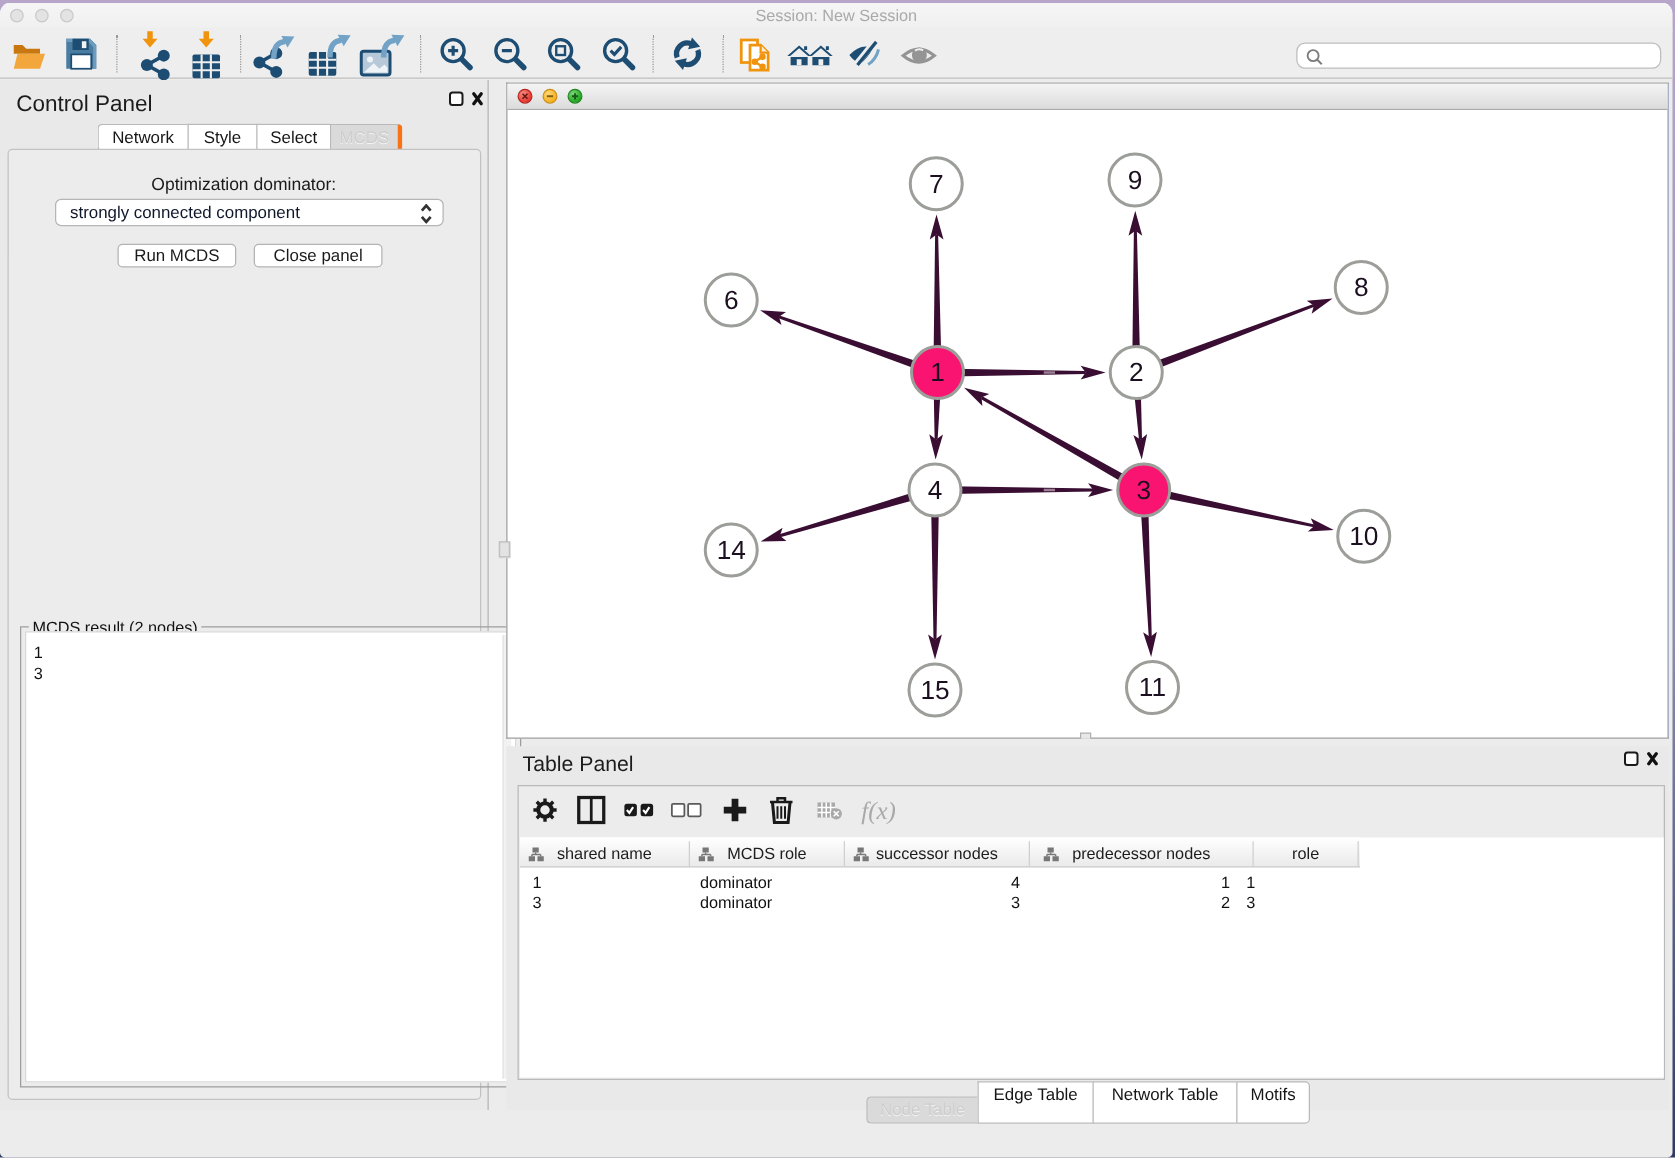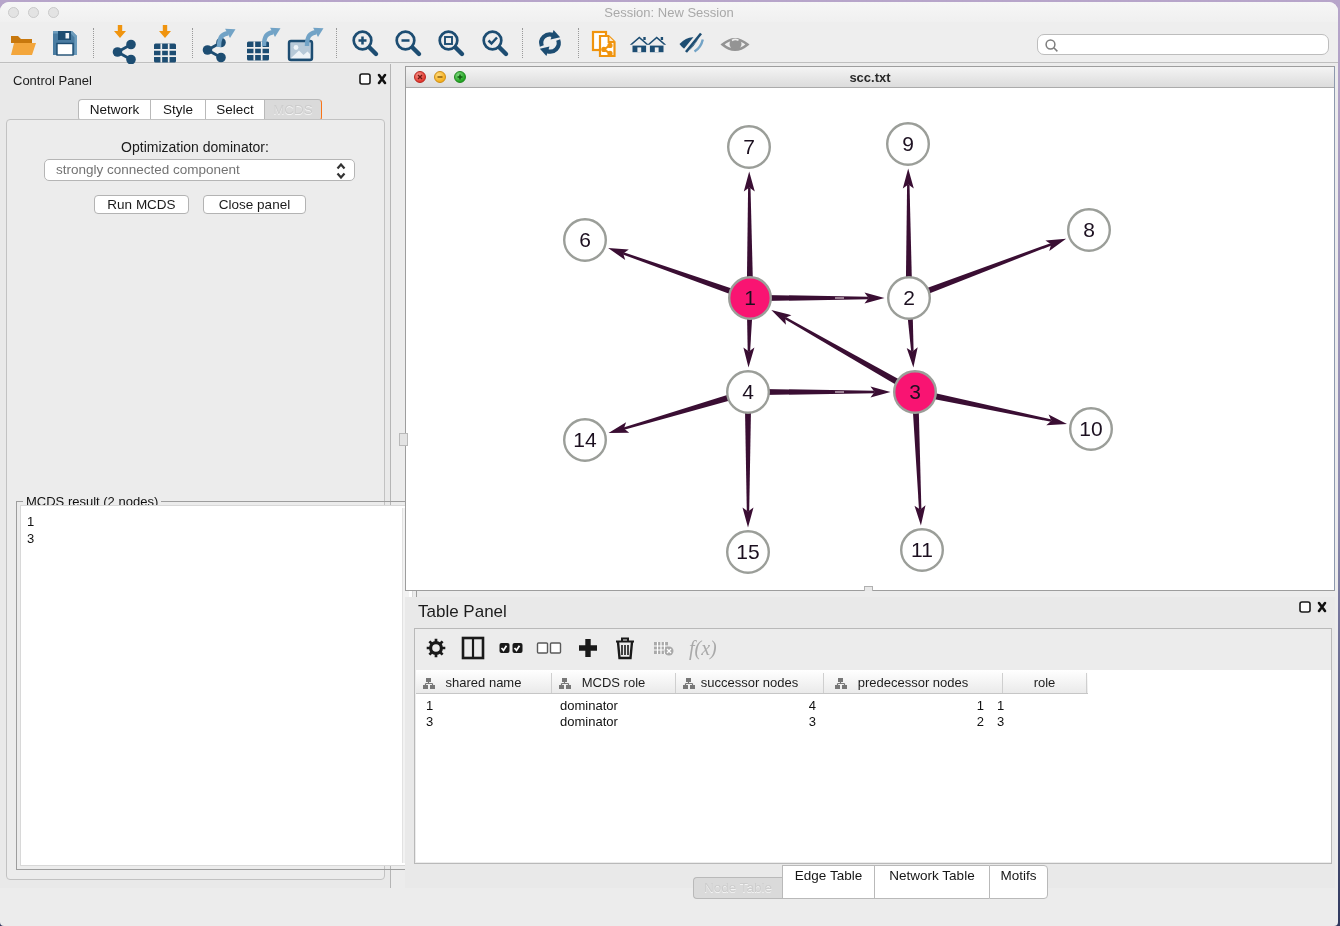--- a/index.html
+++ b/index.html
@@ -10,27 +10,27 @@
 
 #titlebar { position:absolute; left:0; top:0; width:100%; height:24px; background:linear-gradient(180deg,#f6f6f6,#efefef); border-bottom:1px solid #cccccc; }
 .tdot { position:absolute; top:5px; width:11px; height:11px; border-radius:50%; background:#e3e3e3; border:1px solid #c9c9c9; }
 #title-text { position:absolute; top:3px; width:100%; text-align:center; font-size:13px; color:#a9a9a9; }
 
 #toolbar { position:absolute; left:0; top:20px; width:100%; height:41px; background:#eeeeee; border-bottom:1px solid #bfbfbf; }
 .tsep { position:absolute; top:6px; height:30px; border-left:1px dotted #9a9a9a; }
 #search { position:absolute; left:1037px; top:12px; width:292px; height:21px; background:#fff; border:1px solid #bdbdbd; border-radius:7px; }
 
 #cpanel { position:absolute; left:0; top:62px; width:391px; height:824px; background:#e9e9e9; border-right:1px solid #b5b5b5; }
-#cp-title { position:absolute; left:13px; top:9px; font-size:13px; color:#1c1c1c; }
+#cp-title { position:absolute; left:13px; top:9px; font-size:18px; color:#1c1c1c; }
 .tabrow { position:absolute; display:flex; }
 .tab { font-size:13.5px; color:#161616; background:#fff; border:1px solid #b9b9b9; border-right:none; padding:2px 0 3px 0; text-align:center; }
 .tab.sel { background:#dadada; color:#cdcdcd; text-shadow:0 1px 0 #f4f4f4; }
 #cp-pane { position:absolute; left:6px; top:55px; width:379px; height:761px; background:#ececec; border:1px solid #c2c2c2; border-radius:4px; }
 #opt-label { position:absolute; top:75px; width:100%; text-align:center; font-size:14px; color:#1a1a1a; }
-#opt-select { position:absolute; left:44px; top:95px; width:311px; height:22px; background:#fff; border:1px solid #b5b5b5; border-radius:5px; font-size:13.5px; color:#737373; line-height:20px; padding-left:11px; }
+#opt-select { position:absolute; left:44px; top:95px; width:311px; height:22px; background:#fff; border:1px solid #b5b5b5; border-radius:5px; font-size:13.5px; color:#0f172a; line-height:20px; padding-left:11px; }
 .btn { position:absolute; top:131px; height:19px; background:#fff; border:1px solid #b3b3b3; border-radius:4px; font-size:13.5px; color:#1a1a1a; text-align:center; line-height:17px; }
 #mcds-box { position:absolute; left:16px; top:437px; width:401px; height:369px; border:1px solid #9d9d9d; }
 #mcds-label { position:absolute; left:6px; top:-8px; background:#ececec; padding:0 3px; font-size:13px; color:#111; }
 #mcds-inner { position:absolute; left:3px; top:3px; right:3px; bottom:3px; background:#fff; border:1px solid #d8d8d8; font-size:13px; color:#111; padding:8px 0 0 6px; line-height:16.5px; }
 #mcds-scroll { position:absolute; right:3px; top:2px; width:7px; bottom:2px; background:#f2f2f2; border-left:1px solid #e2e2e2; }
 
 #netwin { position:absolute; left:405px; top:64px; width:930px; height:525px; background:#ffffff; border:1px solid #9d9d9d; border-right:1px solid #8d99ae; }
 #net-titlebar { position:absolute; left:0; top:0; width:100%; height:21px; background:linear-gradient(180deg,#f4f4f4,#dcdcdc); border-bottom:1px solid #ababab; }
 .ndot { position:absolute; top:4px; width:12px; height:12px; border-radius:50%; }
 #net-title { position:absolute; top:3px; width:100%; text-align:center; font-size:13px; font-weight:bold; color:#2a2a2a; }
@@ -233,21 +233,21 @@
   <div id="cpanel">
     <div id="cp-title">Control Panel</div>
     <svg class="abs" style="left:358px;top:8px;" width:30="" height:16="" width="30" height="16">
 <rect x="2" y="2" width="10" height="10" rx="2" fill="#fdfdfd" stroke="#1a1a1a" stroke-width="1.6"></rect>
 <path d="M21 3 L27 11 M27 3 L21 11" stroke="#111" stroke-width="2.6" stroke-linecap="round"></path>
 </svg>
     <div class="tabrow" style="left:78px; top:35px;justify-content:flex-end;">
       <div class="tab" style="width:72px; border-radius:4px 0 0 4px;">Network</div>
       <div class="tab" style="width:55px;">Style</div>
       <div class="tab" style="width:59px;">Select</div>
-      <div class="tab sel" style="width:58px; border-right:1px solid #f97316; border-radius:0 4px 4px 0;">MCDS</div>
+      <div class="tab sel" style="width:58px; border-right:4px solid #f97316; border-radius:0 4px 4px 0;">MCDS</div>
     </div>
     <div id="cp-pane"></div>
     <div id="opt-label">Optimization dominator:</div>
     <div id="opt-select">strongly connected component<svg class="abs" style="right:7px;top:3px;" width="12" height="16">
 <path d="M2.5 5.5 L6 1.5 L9.5 5.5 M2.5 10.5 L6 14.5 L9.5 10.5" stroke="#333" stroke-width="2.2" fill="none"></path>
 </svg></div>
     <div class="btn" style="left:94px; width:95px;">Run MCDS</div>
     <div class="btn" style="left:203px; width:103px;">Close panel</div>
     <div id="mcds-box">
       <div id="mcds-label">MCDS result (2 nodes)</div>
@@ -264,21 +264,20 @@
       <div class="ndot" style="left:28px; background:radial-gradient(circle at 35% 30%,#ffd97a,#f5b01e 70%); border:1px solid #cd8d14;">
           <svg width="10" height="10" style="position:absolute;left:0;top:0;">
             <path d="M2.5 5 L7.5 5" stroke="#8a5d0d" stroke-width="1.5"></path>
           </svg>
         </div>
       <div class="ndot" style="left:48px; background:radial-gradient(circle at 35% 30%,#7ed77e,#23a623 70%); border:1px solid #1d861d;">
           <svg width="10" height="10" style="position:absolute;left:0;top:0;">
             <path d="M2.5 5 L7.5 5 M5 2.5 L5 7.5" stroke="#115c11" stroke-width="1.5"></path>
           </svg>
         </div>
-      <div id="net-title">scc.txt</div>
     </div>
     <svg id="graph" width="928" height="502" viewBox="0 0 928 502">
         <g fill="#3a0e33" stroke="none">
 <polygon points="347.3,209.0 344.5,98.5 342.1,98.5 340.7,209.0"></polygon>
 <polygon points="343.2,82.5 348.8,102.5 343.3,98.5 337.8,102.5"></polygon>
 <polygon points="345.1,205.9 217.6,163.3 216.8,165.6 342.9,212.1"></polygon>
 <polygon points="202.1,159.1 222.8,160.6 217.2,164.4 219.2,170.9"></polygon>
 <polygon points="344.0,212.3 462.5,210.2 462.5,207.8 344.0,205.7"></polygon>
 <polygon points="478.5,209.0 458.5,214.5 462.5,209.0 458.5,203.5"></polygon>
 <polygon points="340.7,208.9 341.7,262.5 344.1,262.5 347.3,209.1"></polygon>

